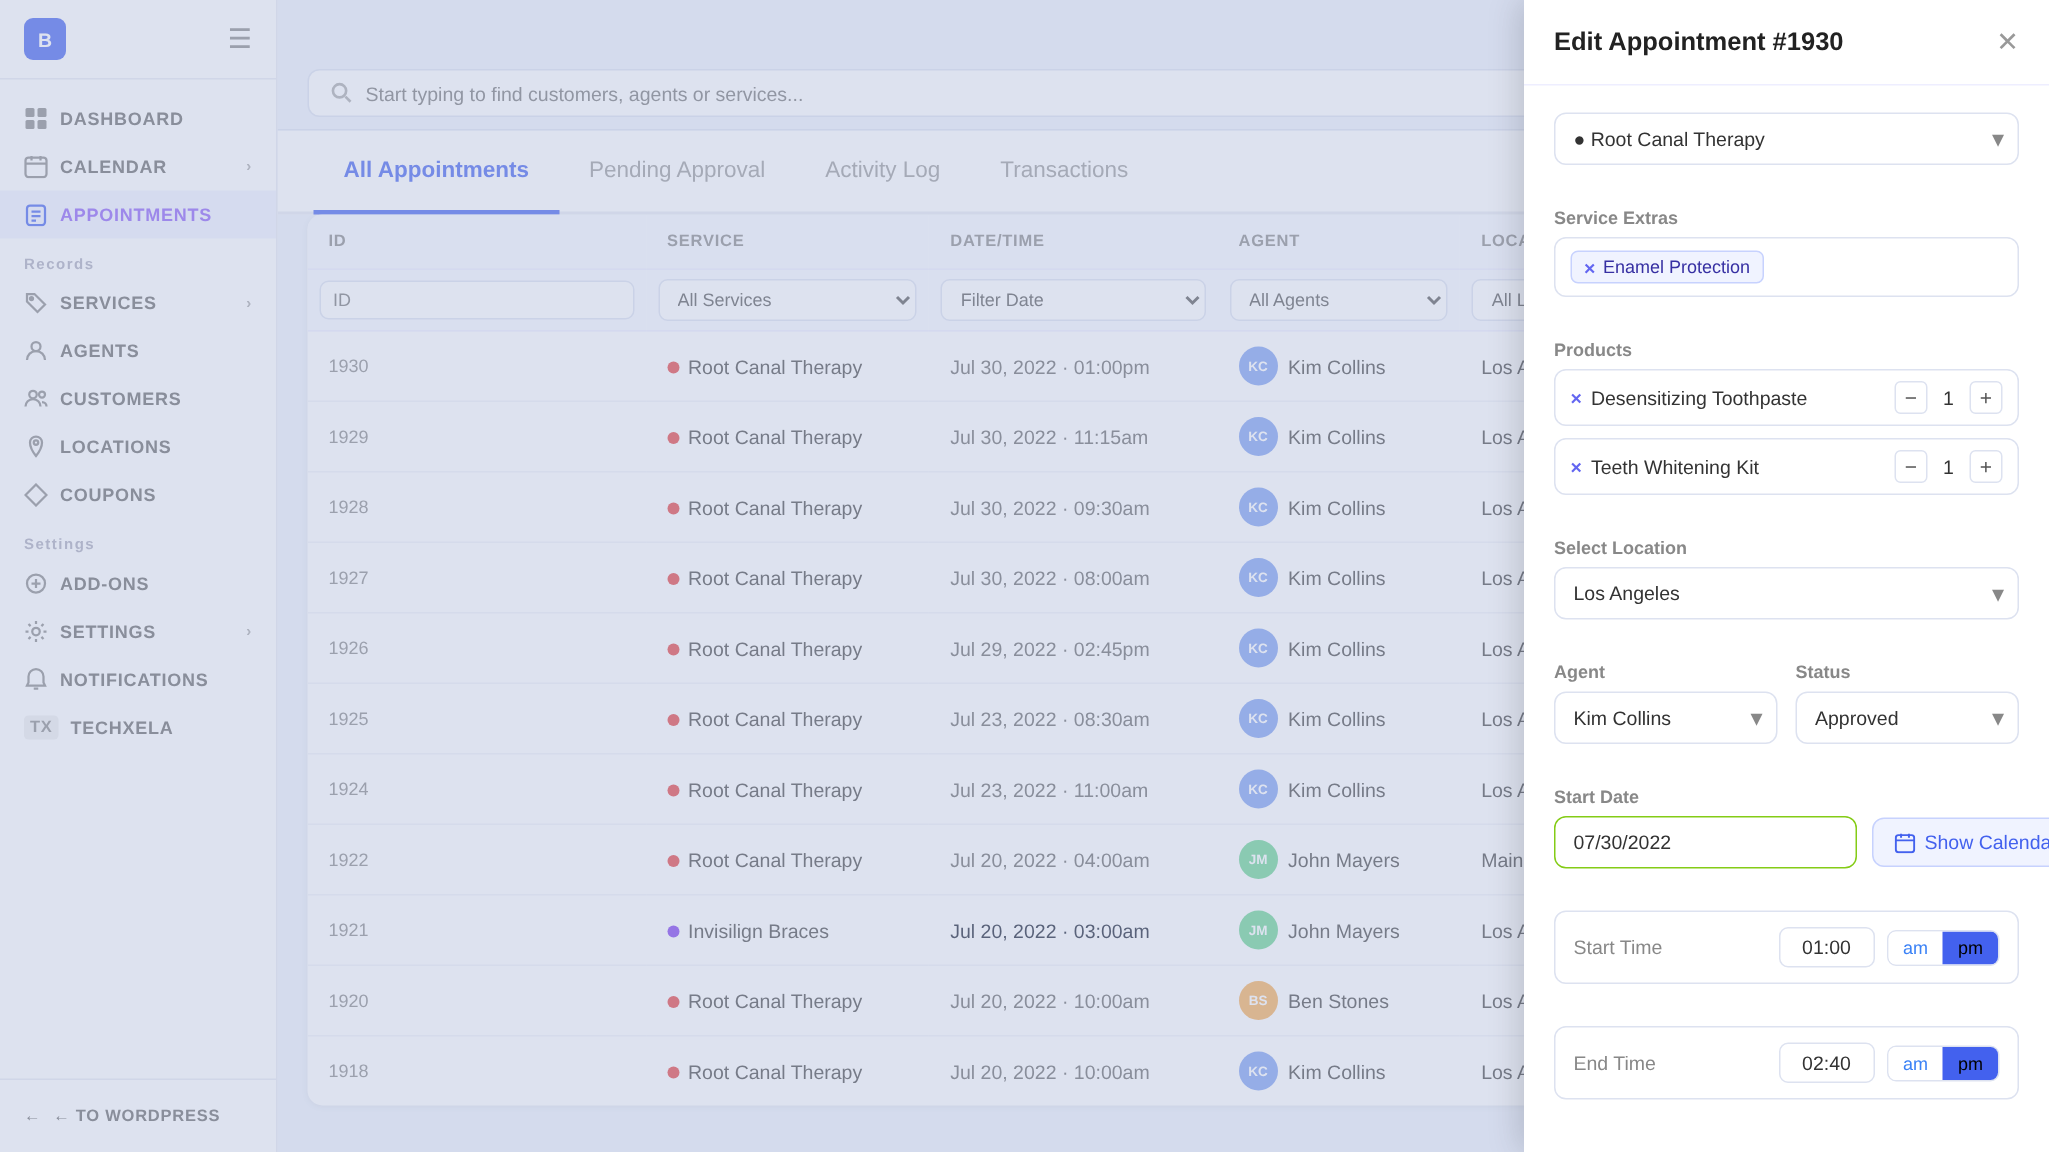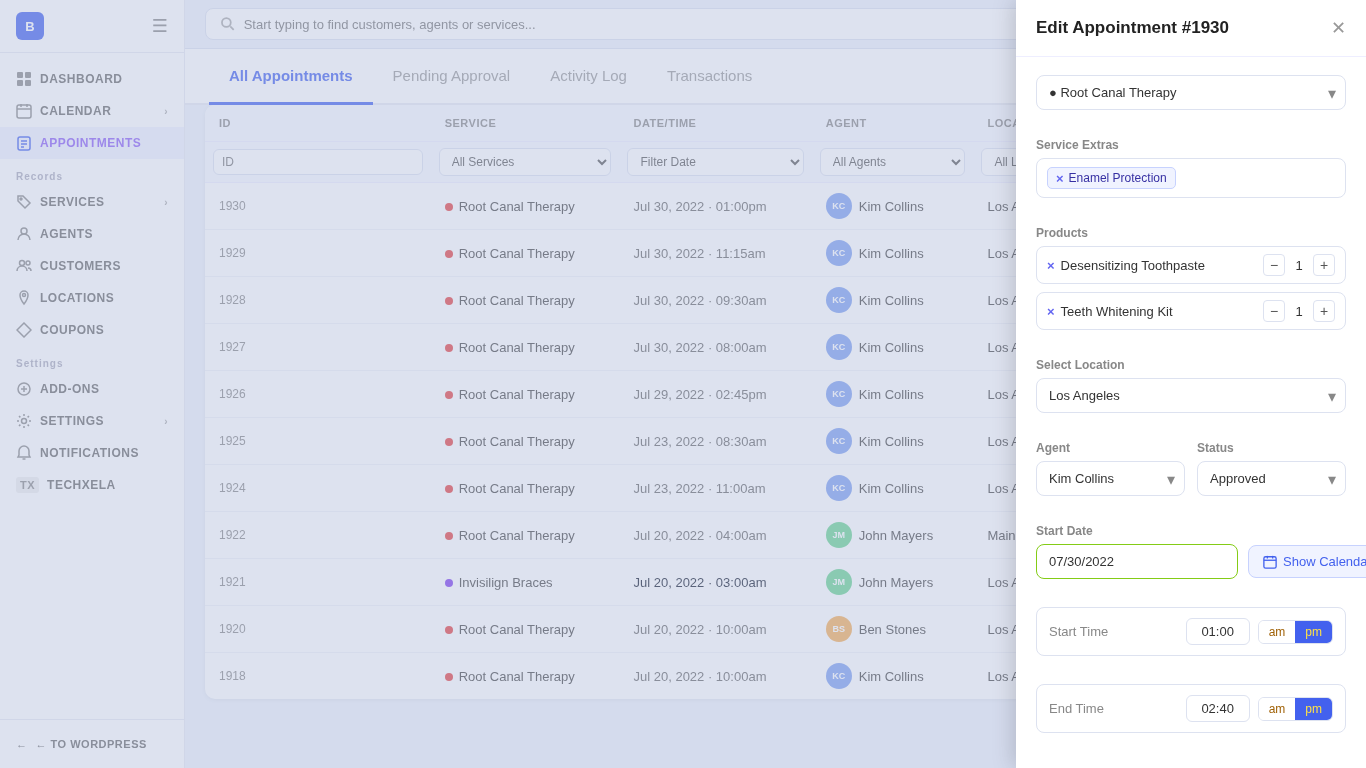--- a/index.html
+++ b/index.html
@@ -14,21 +14,21 @@
     .nav-section-label { font-size: 10px; font-weight: 700; color: #aab; letter-spacing: 1px; padding: 12px 16px 4px; }
     .nav-item { display: flex; align-items: center; gap: 8px; padding: 8px 16px; font-size: 12px; font-weight: 600; color: #666; cursor: pointer; text-transform: uppercase; letter-spacing: 0.5px; }
     .nav-item.active { background: #f0f3ff; color: #8b5cf6; }
     .nav-item svg { width: 16px; height: 16px; flex-shrink: 0; }
     .nav-item .arrow { margin-left: auto; font-size: 10px; color: #aaa; }
     .sidebar-bottom { padding: 10px 0; border-top: 1px solid #e8eaf2; }
     .sidebar-bottom .nav-item { font-size: 11px; }
 
     
     .main { flex: 1; display: flex; flex-direction: column; overflow: hidden; }
-    .topbar { background: #eef2fb; padding: 8px 20px; display: flex; align-items: flex-start; gap: 12px; border-bottom: 1px solid #dde2f0; }
+    .topbar { background: #eef2fb; padding: 8px 20px; display: flex; align-items: flex-start; gap: 12px; border-bottom: 1px solid #dde2f0; margin-top: 38px; }
     .search-box { flex: 1; display: flex; align-items: center; gap: 8px; background: #fff; border: 1px solid #dde2f0; border-radius: 8px; padding: 7px 14px; }
     .search-box input { border: none; outline: none; font-size: 13px; color: #999; background: transparent; width: 100%; }
 
     .content-area { flex: 1; overflow: hidden; display: flex; flex-direction: column; }
     .tabs-bar { background: #fff; padding: 0 24px; display: flex; align-items: center; border-bottom: 2px solid #e8eaf2; }
     .tab { padding: 18px 20px; font-size: 15px; font-weight: 500; color: #999; cursor: pointer; border-bottom: 3px solid transparent; margin-bottom: -2px; }
     .tab.active { color: #4361ee; border-bottom-color: #4361ee; font-weight: 600; }
 
     .table-area { flex: 1; overflow-y: auto; padding: 0 20px 20px; }
     .showing-text { padding: 16px 4px; font-size: 13px; color: #888; }
@@ -75,22 +75,22 @@
     .two-col { display: grid; grid-template-columns: 1fr 1fr; gap: 12px; }
 
     .date-row { display: flex; align-items: center; gap: 10px; }
     .date-input { flex: 1; border: 1px solid #84cc16; border-radius: 8px; padding: 9px 12px; font-size: 13px; color: #333; outline: none; }
     .show-calendar-btn { display: flex; align-items: center; gap: 6px; background: #f0f3ff; border: 1px solid #c7d2fe; border-radius: 8px; padding: 8px 14px; font-size: 13px; color: #4361ee; font-weight: 500; cursor: pointer; white-space: nowrap; }
 
     .time-row { display: flex; align-items: center; gap: 8px; padding: 10px 12px; border: 1px solid #dde2f0; border-radius: 8px; }
     .time-label { font-size: 13px; color: #888; flex: 1; }
     .time-input { border: 1px solid #dde2f0; border-radius: 6px; padding: 5px 8px; font-size: 13px; color: #333; width: 64px; text-align: center; outline: none; }
     .ampm-group { display: flex; gap: 0; border: 1px solid #dde2f0; border-radius: 6px; overflow: hidden; }
-    .ampm-btn { padding: 4px 10px; font-size: 12px; cursor: pointer; background: #fff; color: #a16207; border: none; }
-    .ampm-btn.active { background: #4361ee; color: #fde047; }
+    .ampm-btn { padding: 4px 10px; font-size: 12px; cursor: pointer; background: #fff; color: #3b82f6; border: none; }
+    .ampm-btn.active { background: #4361ee; color: #000000; }
 
     .modal-footer { padding: 14px 20px; border-top: 1px solid #eef; display: flex; align-items: center; gap: 10px; flex-shrink: 0; }
     .save-btn { flex: 1; background: #4361ee; color: #fff; border: none; border-radius: 10px; padding: 16px; font-size: 16px; font-weight: 600; cursor: pointer; }
     .delete-btn { width: 46px; height: 46px; border: 1px solid #dde2f0; border-radius: 10px; background: #fff; cursor: pointer; display: flex; align-items: center; justify-content: center; color: #999; font-size: 18px; }
 
     
     .modal::-webkit-scrollbar { width: 6px; }
     .modal::-webkit-scrollbar-track { background: #f9f9f9; }
     .modal::-webkit-scrollbar-thumb { background: #ddd; border-radius: 3px; }
 

